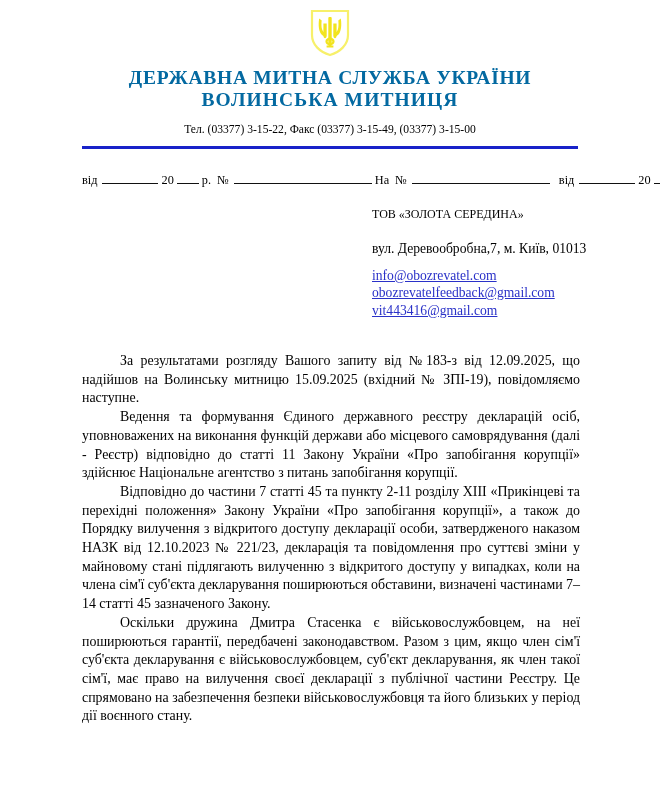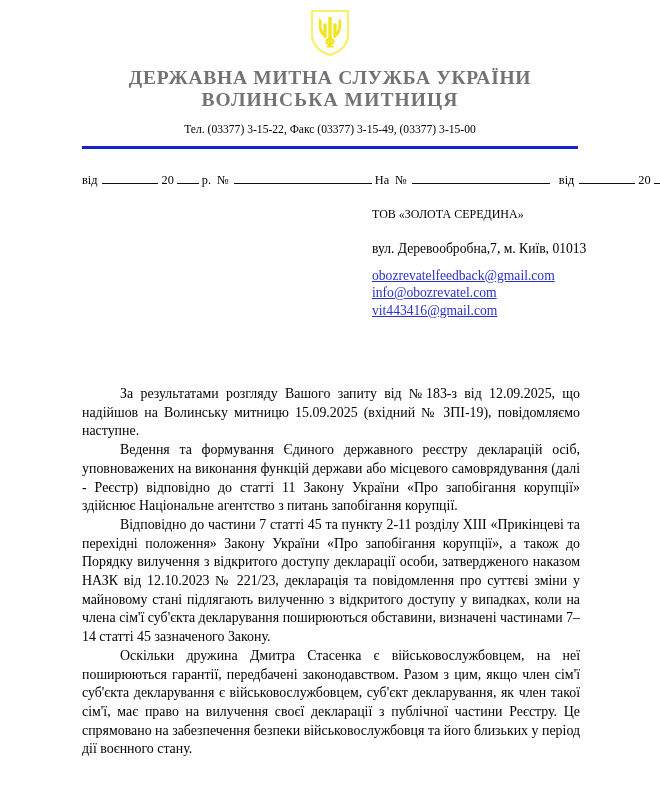--- a/index.html
+++ b/index.html
@@ -31,21 +31,21 @@
   .emblem {
     display: inline-block;
     width: 42px;
     height: 48px;
     line-height: 0;
   }
 
   
   .org-heading {
     text-align: center;
-    color: #737373;
+    color: #0369a1;
     font-weight: bold;
     font-size: 19.5px;
     line-height: 1.13;
     letter-spacing: 0.7px;
     margin-top: 6px;
   }
   .org-heading .line2 {
     display: block;
     letter-spacing: 1.1px;
   }
@@ -110,21 +110,20 @@
   
   .body-text {
     position: absolute;
     left: 82px;
     top: 352px;
     width: 498px;
     font-size: 13.9px;
     line-height: 1.345;
     text-align: justify;
     text-justify: inter-word;
-    margin-top: 33px;
   }
   .body-text p {
     margin: 0;
     text-indent: 38px;
   }
 </style>
 </head>
 <body>
 
 <div class="page">
@@ -176,22 +175,22 @@
       <span class="blank b-med"></span>
       <span>20</span>
       <span class="blank b-sm"></span>
 
     </span>
   </div>
 
   <div class="addressee">
     <div class="company">ТОВ «ЗОЛОТА СЕРЕДИНА»</div>
     <div class="addr">вул. Деревообробна,7, м. Київ, 01013</div>
+    <span class="email maillink">info@obozrevatel.com</span>
     <span class="email maillink">obozrevatelfeedback@gmail.com</span>
-    <span class="email maillink">info@obozrevatel.com</span>
     <span class="email maillink">vit443416@gmail.com</span>
   </div>
 
   <div class="body-text">
     <p>За результатами розгляду Вашого запиту від №183-з від 12.09.2025, що надійшов на Волинську митницю 15.09.2025 (вхідний № ЗПІ-19), повідомляємо наступне.</p>
     <p>Ведення та формування Єдиного державного реєстру декларацій осіб, уповноважених на виконання функцій держави або місцевого самоврядування (далі - Реєстр) відповідно до статті 11 Закону України «Про запобігання корупції» здійснює Національне агентство з питань запобігання корупції.</p>
     <p>Відповідно до частини 7 статті 45 та пункту 2-11 розділу XIII «Прикінцеві та перехідні положення» Закону України «Про запобігання корупції», а також до Порядку вилучення з відкритого доступу декларації особи, затвердженого наказом НАЗК від 12.10.2023 № 221/23, декларація та повідомлення про суттєві зміни у майновому стані підлягають вилученню з відкритого доступу у випадках, коли на члена сім'ї суб'єкта декларування поширюються обставини, визначені частинами 7–14 статті 45 зазначеного Закону.</p>
     <p>Оскільки дружина Дмитра Стасенка є військовослужбовцем, на неї поширюються гарантії, передбачені законодавством. Разом з цим, якщо член сім'ї суб'єкта декларування є військовослужбовцем, суб'єкт декларування, як член такої сім'ї, має право на вилучення своєї декларації з публічної частини Реєстру. Це спрямовано на забезпечення безпеки військовослужбовця та його близьких у період дії воєнного стану.</p>
   </div>
 

